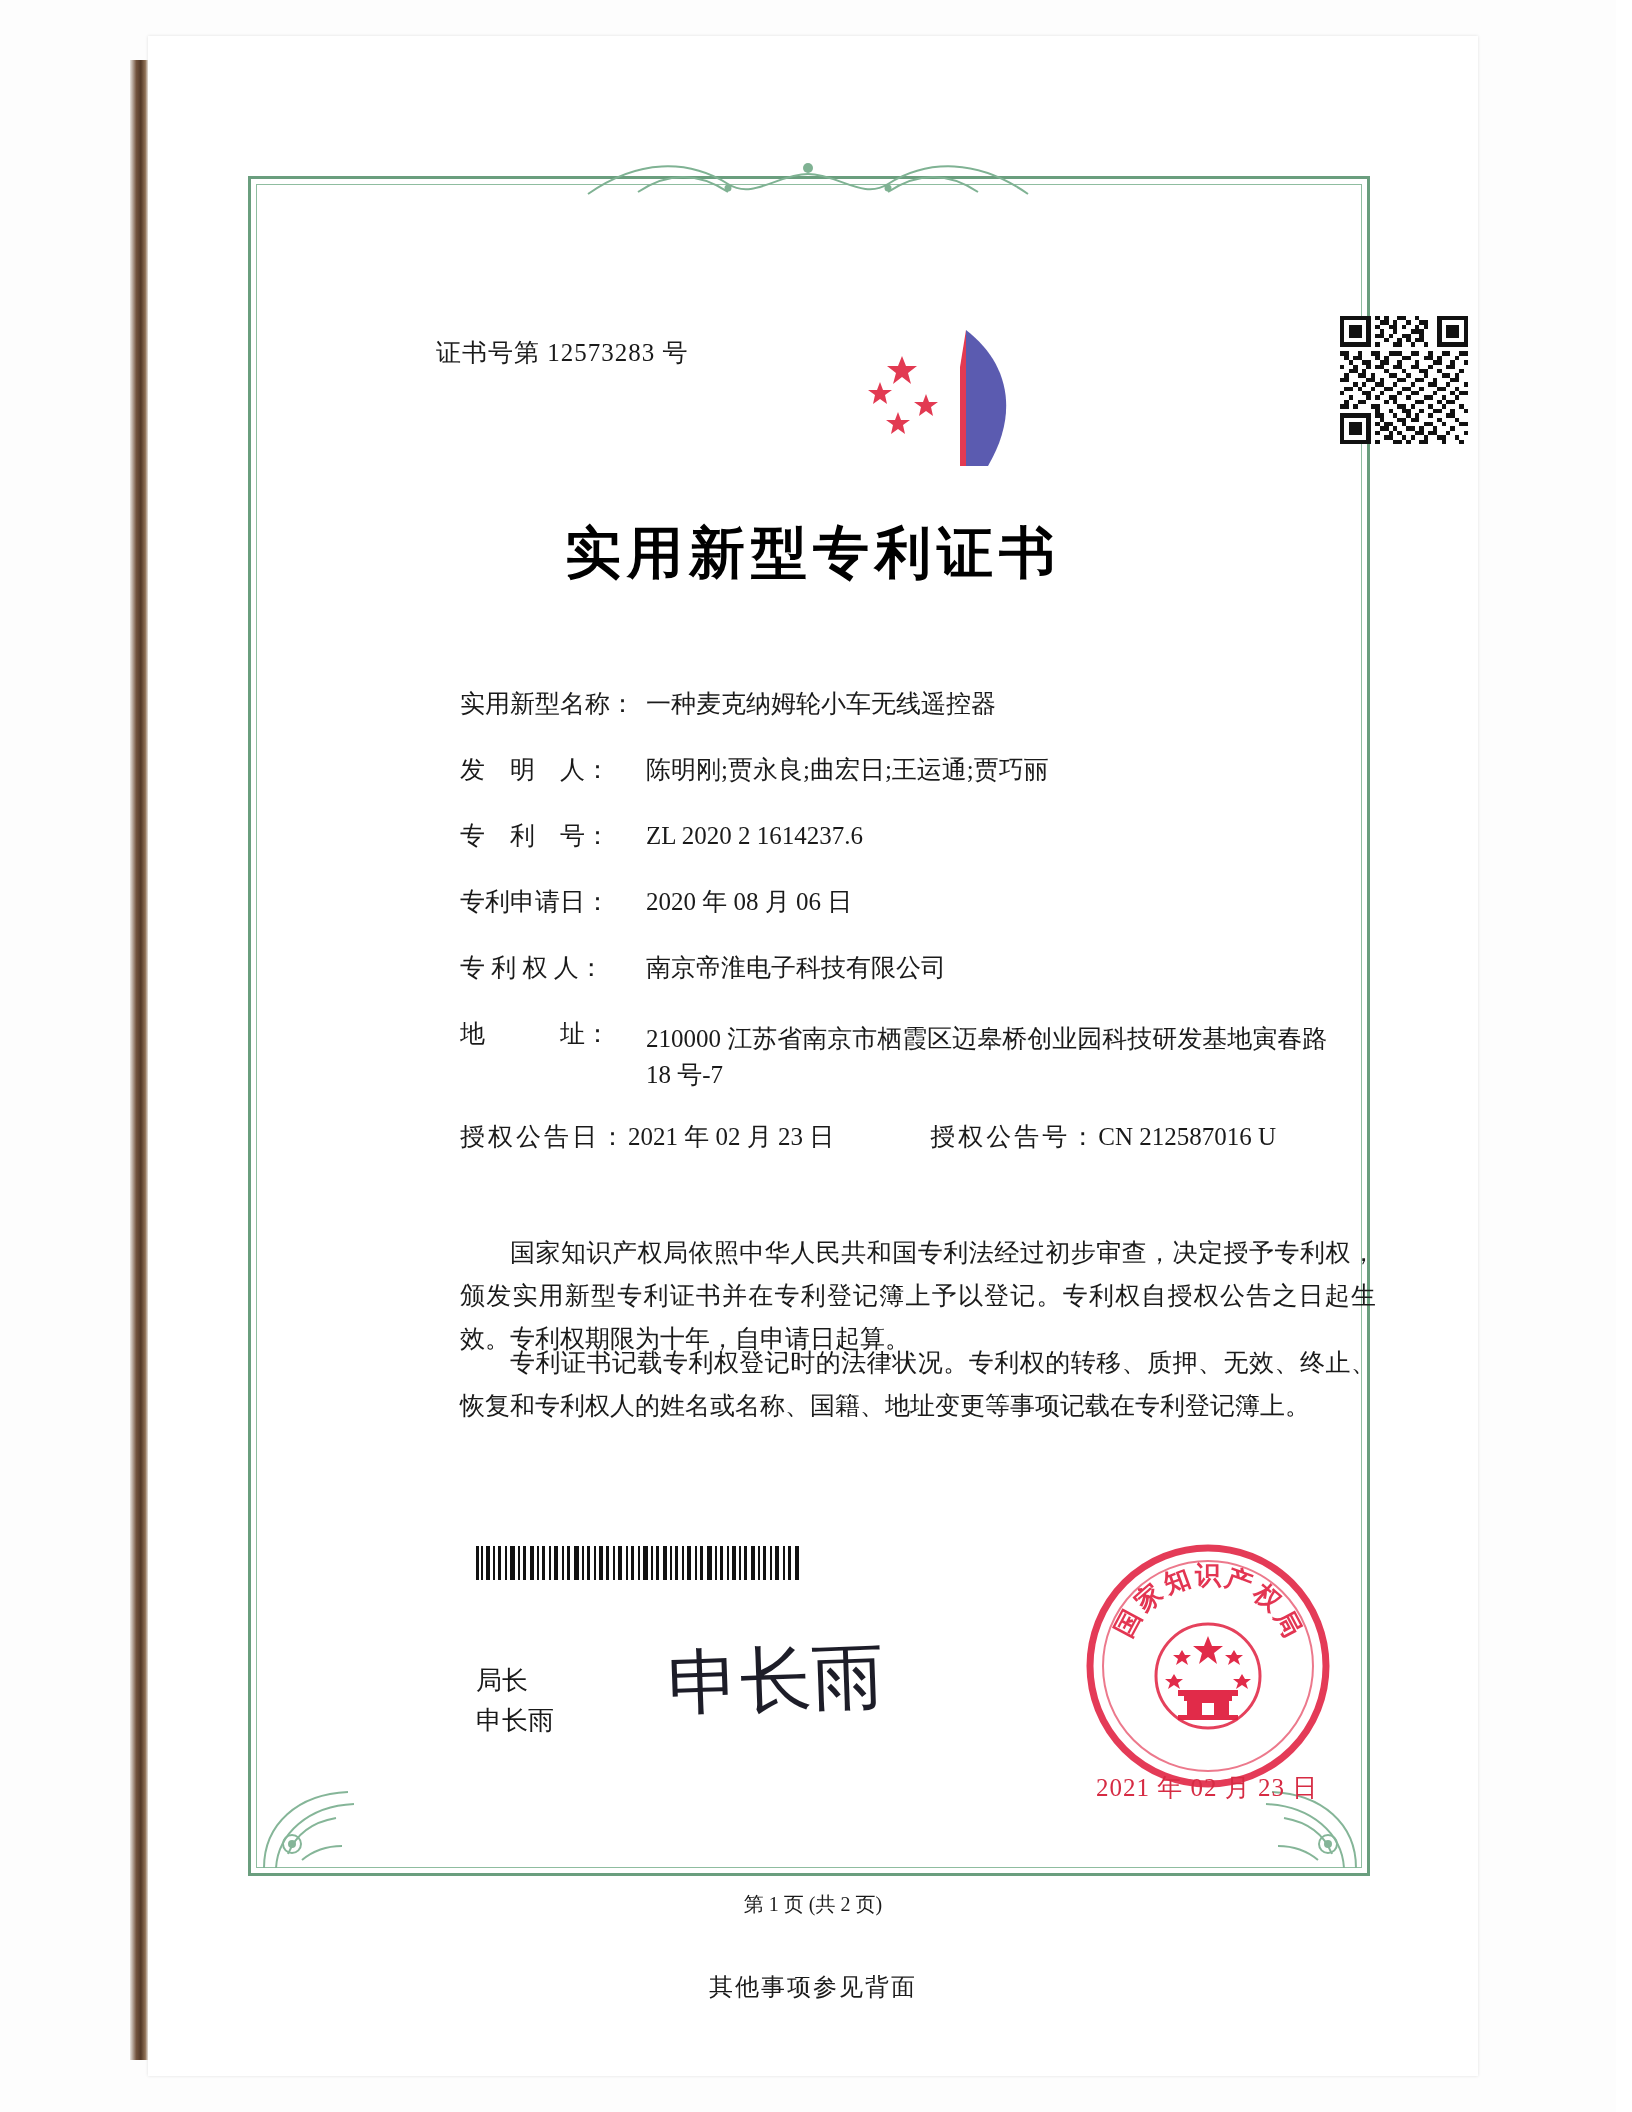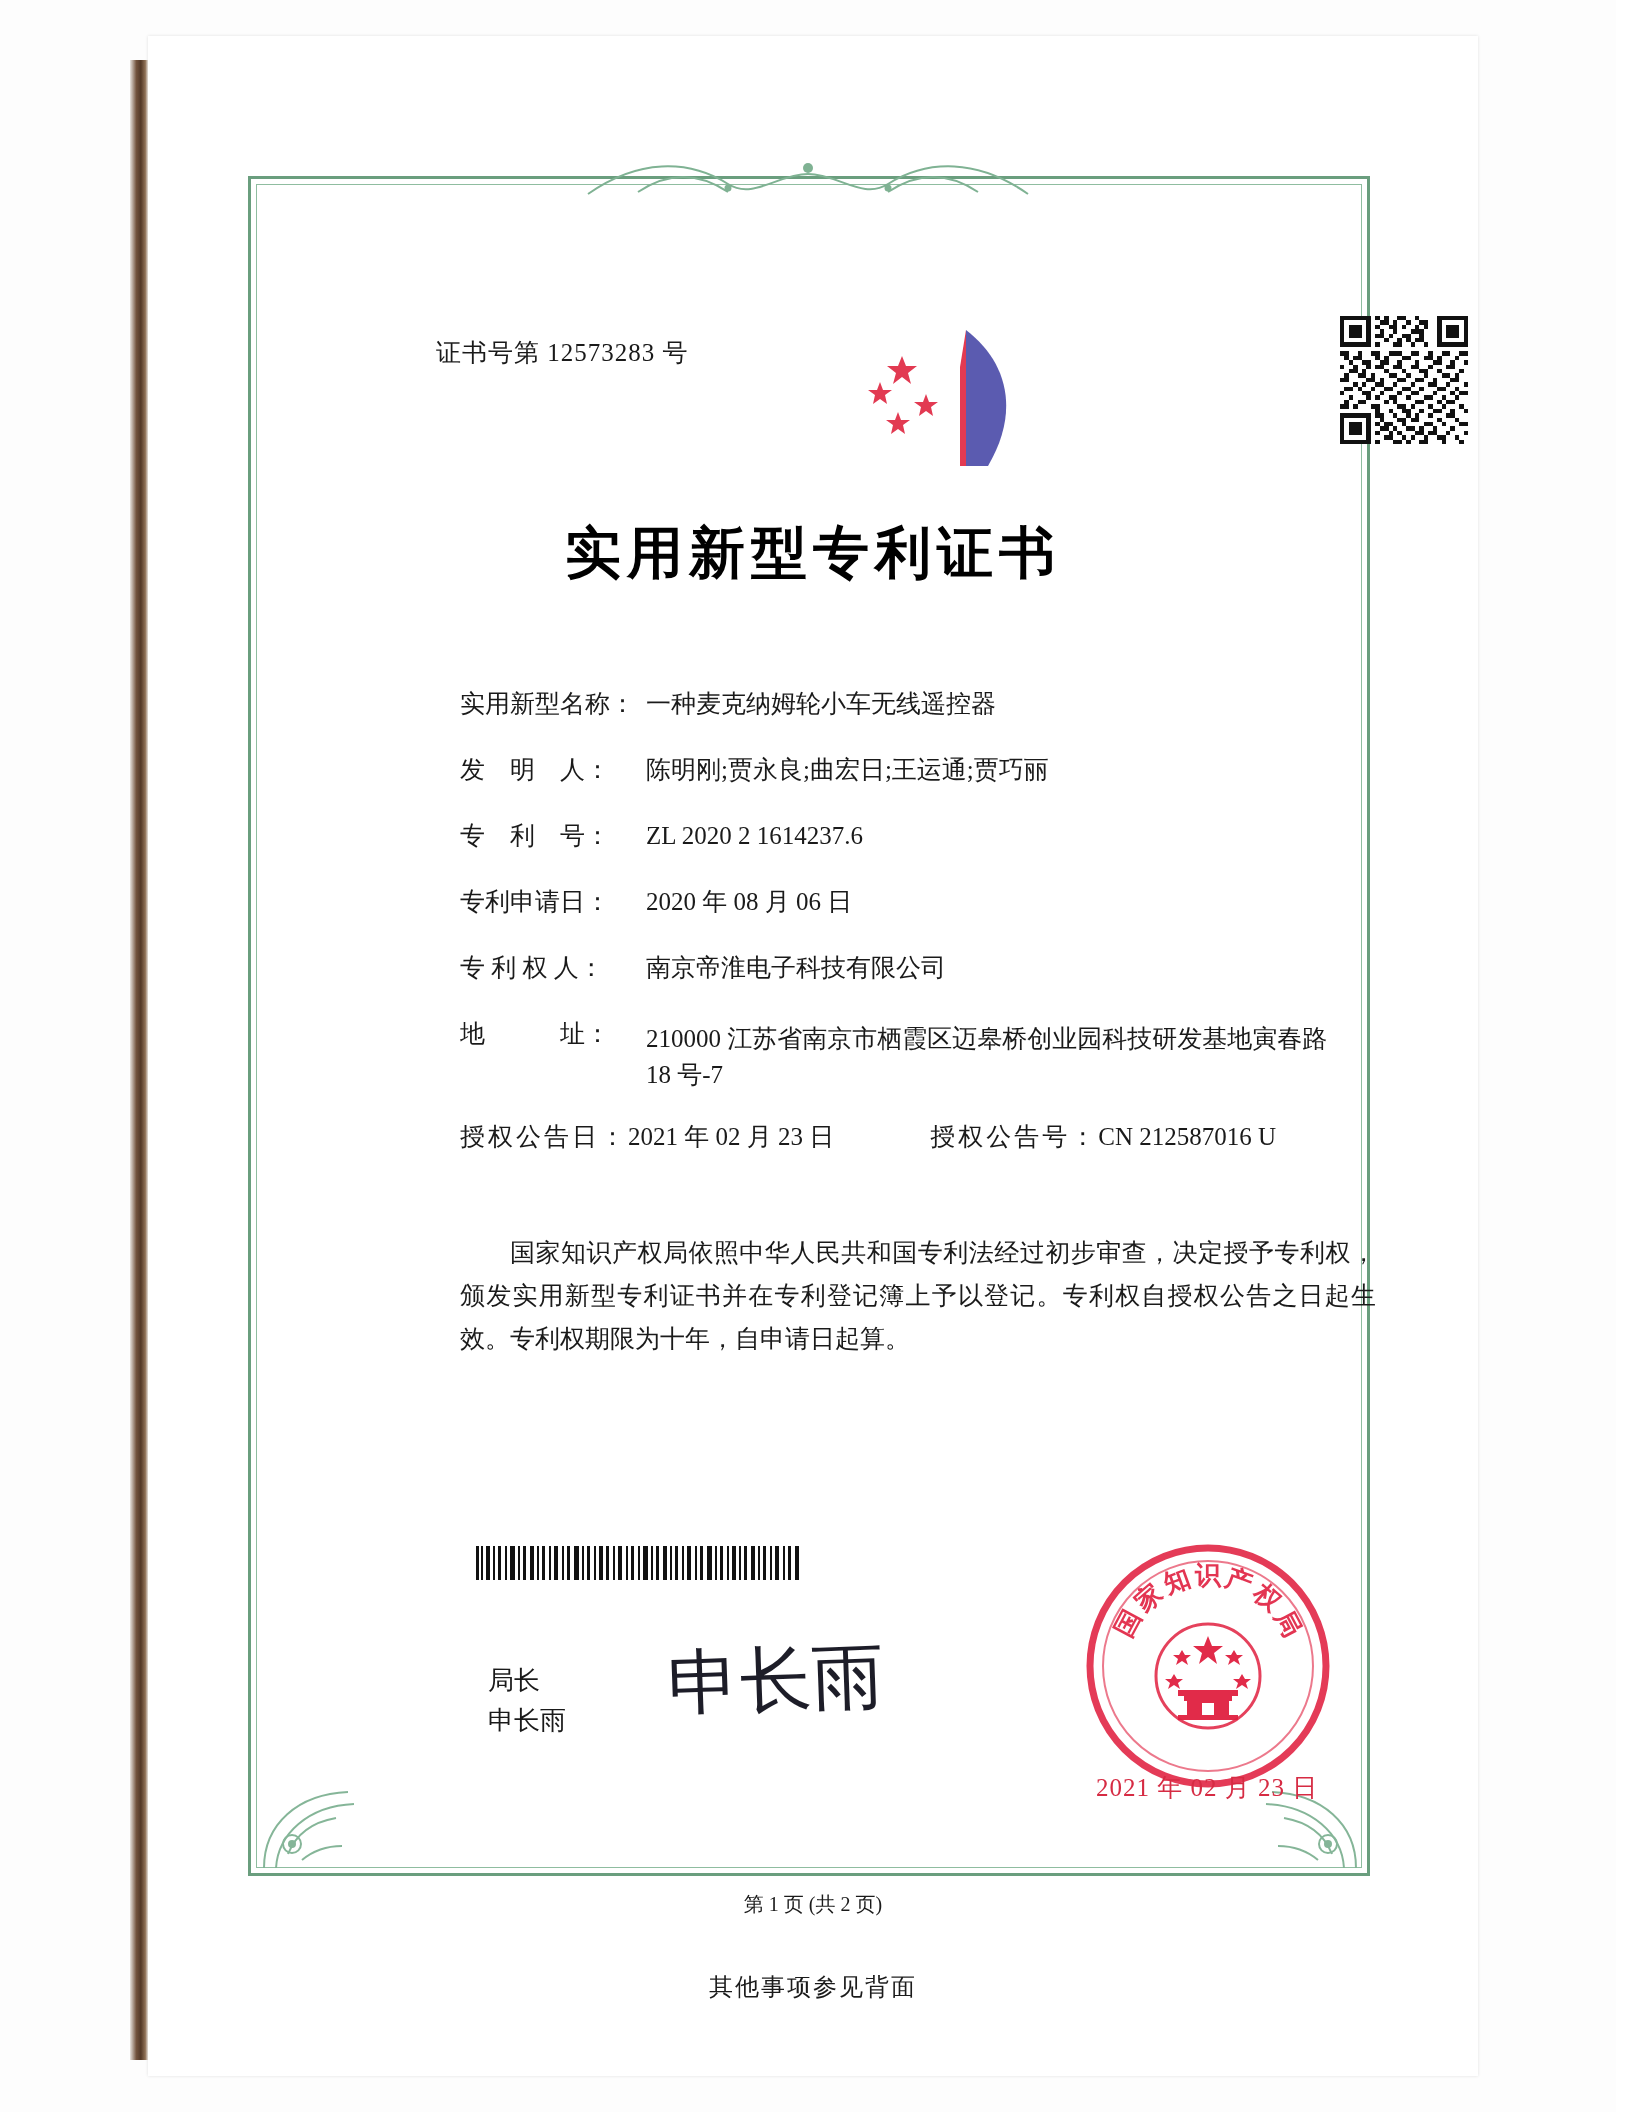--- a/index.html
+++ b/index.html
@@ -148,21 +148,21 @@
   
   .barcode {
     position: absolute;
     left: 326px; top: 1510px;
     width: 330px; height: 34px;
   }
 
   
   .sig-label {
     position: absolute;
-    left: 340px; top: 1625px;
+    left: 328px; top: 1625px;
     font-size: 26px;
     line-height: 1.55;
   }
   .sig-hand {
     position: absolute;
     left: 520px; top: 1595px;
     width: 300px; height: 110px;
     font-family: "DejaVu Serif", serif;
     font-size: 72px;
     color: #1d1d28;
@@ -490,20 +490,21 @@
         <span class="flabel">地　　　址：</span><span class="fvalue wrap">210000 江苏省南京市栖霞区迈皋桥创业园科技研发基地寅春路 18 号-7</span>
       </div>
 
       <div class="row-split">
         <span class="split-left-label">授权公告日：</span><span>2021 年 02 月 23 日</span><span class="split-gap"></span><span class="split-left-label">授权公告号：</span><span>CN 212587016 U</span>
       </div>
 
     </div>
 
     <div class="para para1">国家知识产权局依照中华人民共和国专利法经过初步审查，决定授予专利权，颁发实用新型专利证书并在专利登记簿上予以登记。专利权自授权公告之日起生效。专利权期限为十年，自申请日起算。</div>
+    <div class="para para2">专利证书记载专利权登记时的法律状况。专利权的转移、质押、无效、终止、恢复和专利权人的姓名或名称、国籍、地址变更等事项记载在专利登记簿上。</div>
 
     <div class="barcode">
       <svg width="330" height="34" viewBox="0 0 330 34" shape-rendering="crispEdges">
         <rect width="330" height="34" fill="#ffffff"></rect>
         <g fill="#111111">
           <rect x="2" y="0" width="3" height="34"></rect>
             <rect x="7" y="0" width="2" height="34"></rect>
           <rect x="12" y="0" width="4" height="34"></rect>
             <rect x="19" y="0" width="2" height="34"></rect>
           <rect x="24" y="0" width="3" height="34"></rect>

